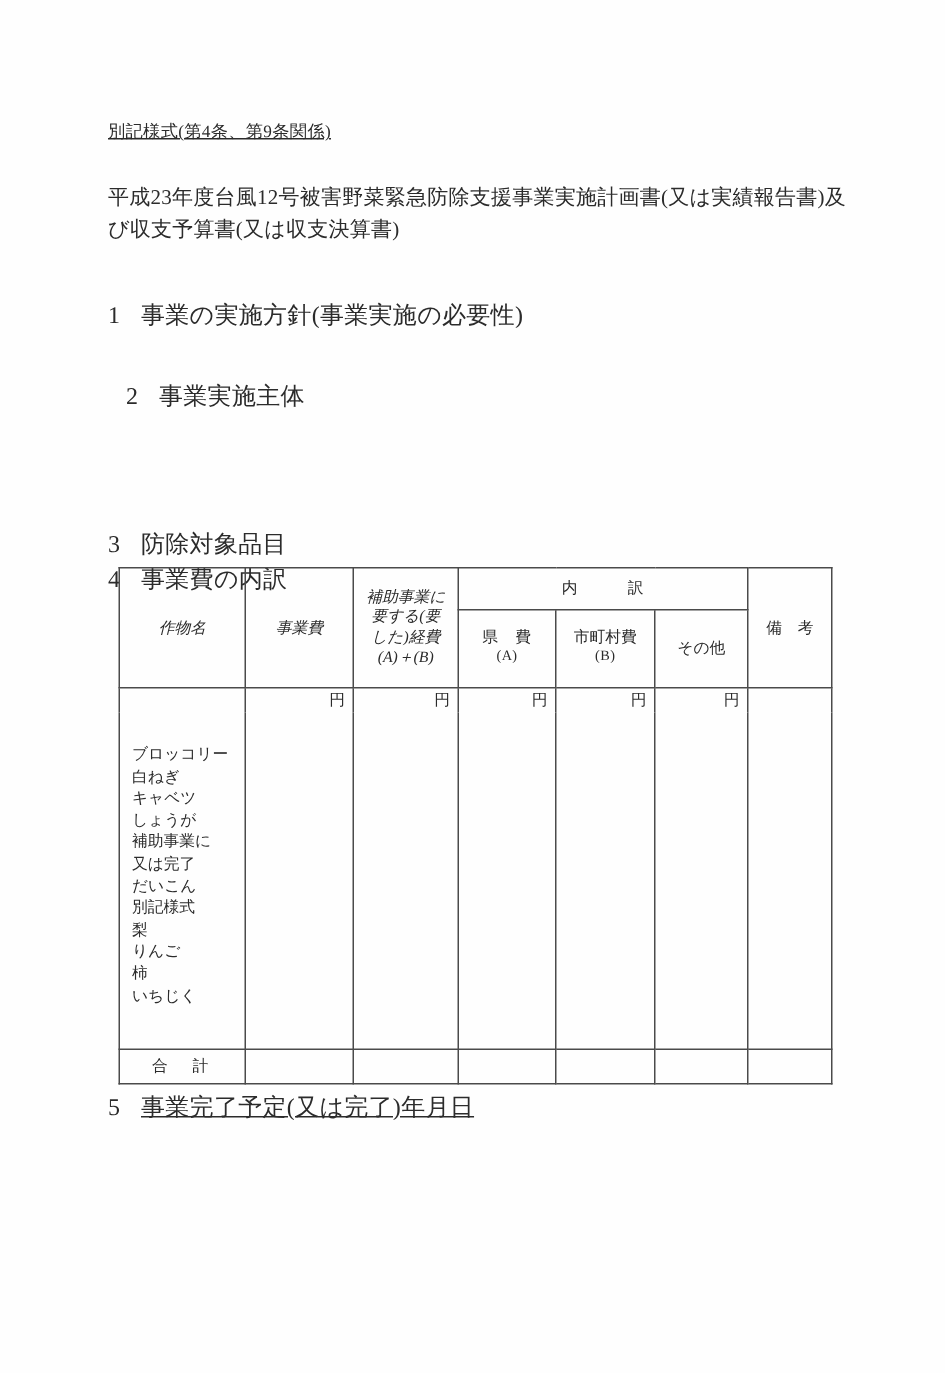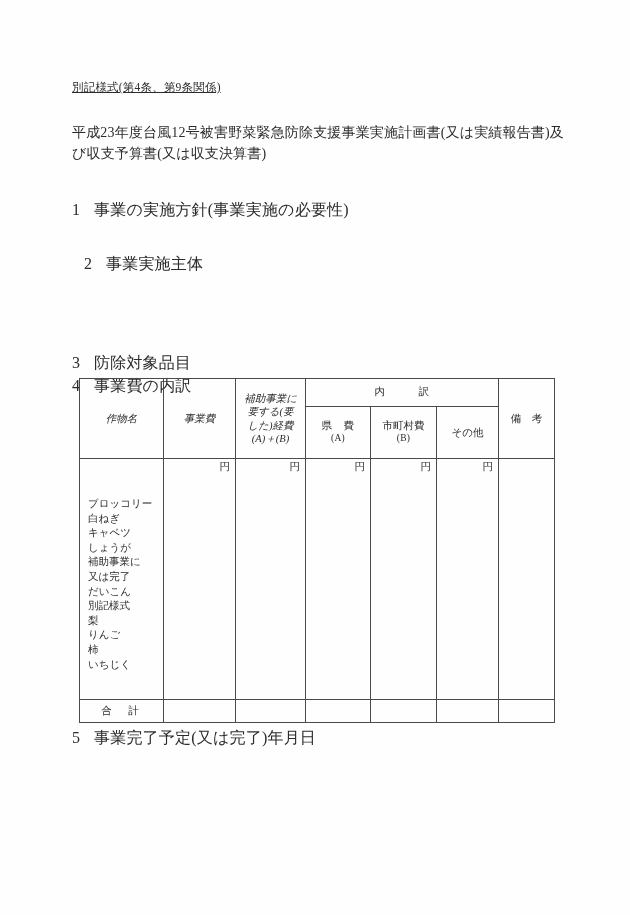--- a/index.html
+++ b/index.html
@@ -52,21 +52,21 @@
     white-space: nowrap;
   }
   .section .num {
     display: inline-block;
     width: 22px;
   }
   .sec-1 { top: 200px; }
   .sec-2 { top: 254px; margin-left: 12px; }
   .sec-3 { top: 309px; margin-top: 44px; }
   .sec-4 { top: 376px; }
-  .sec-5 { top: 728px; }
+  .sec-5 { top: 728px; text-decoration: underline; }
 
   
   .cost-table {
     position: absolute;
     left: 79px;
     top: 378px;
     width: 475px;
     border-collapse: collapse;
     table-layout: fixed;
     font-size: 10.5px;

